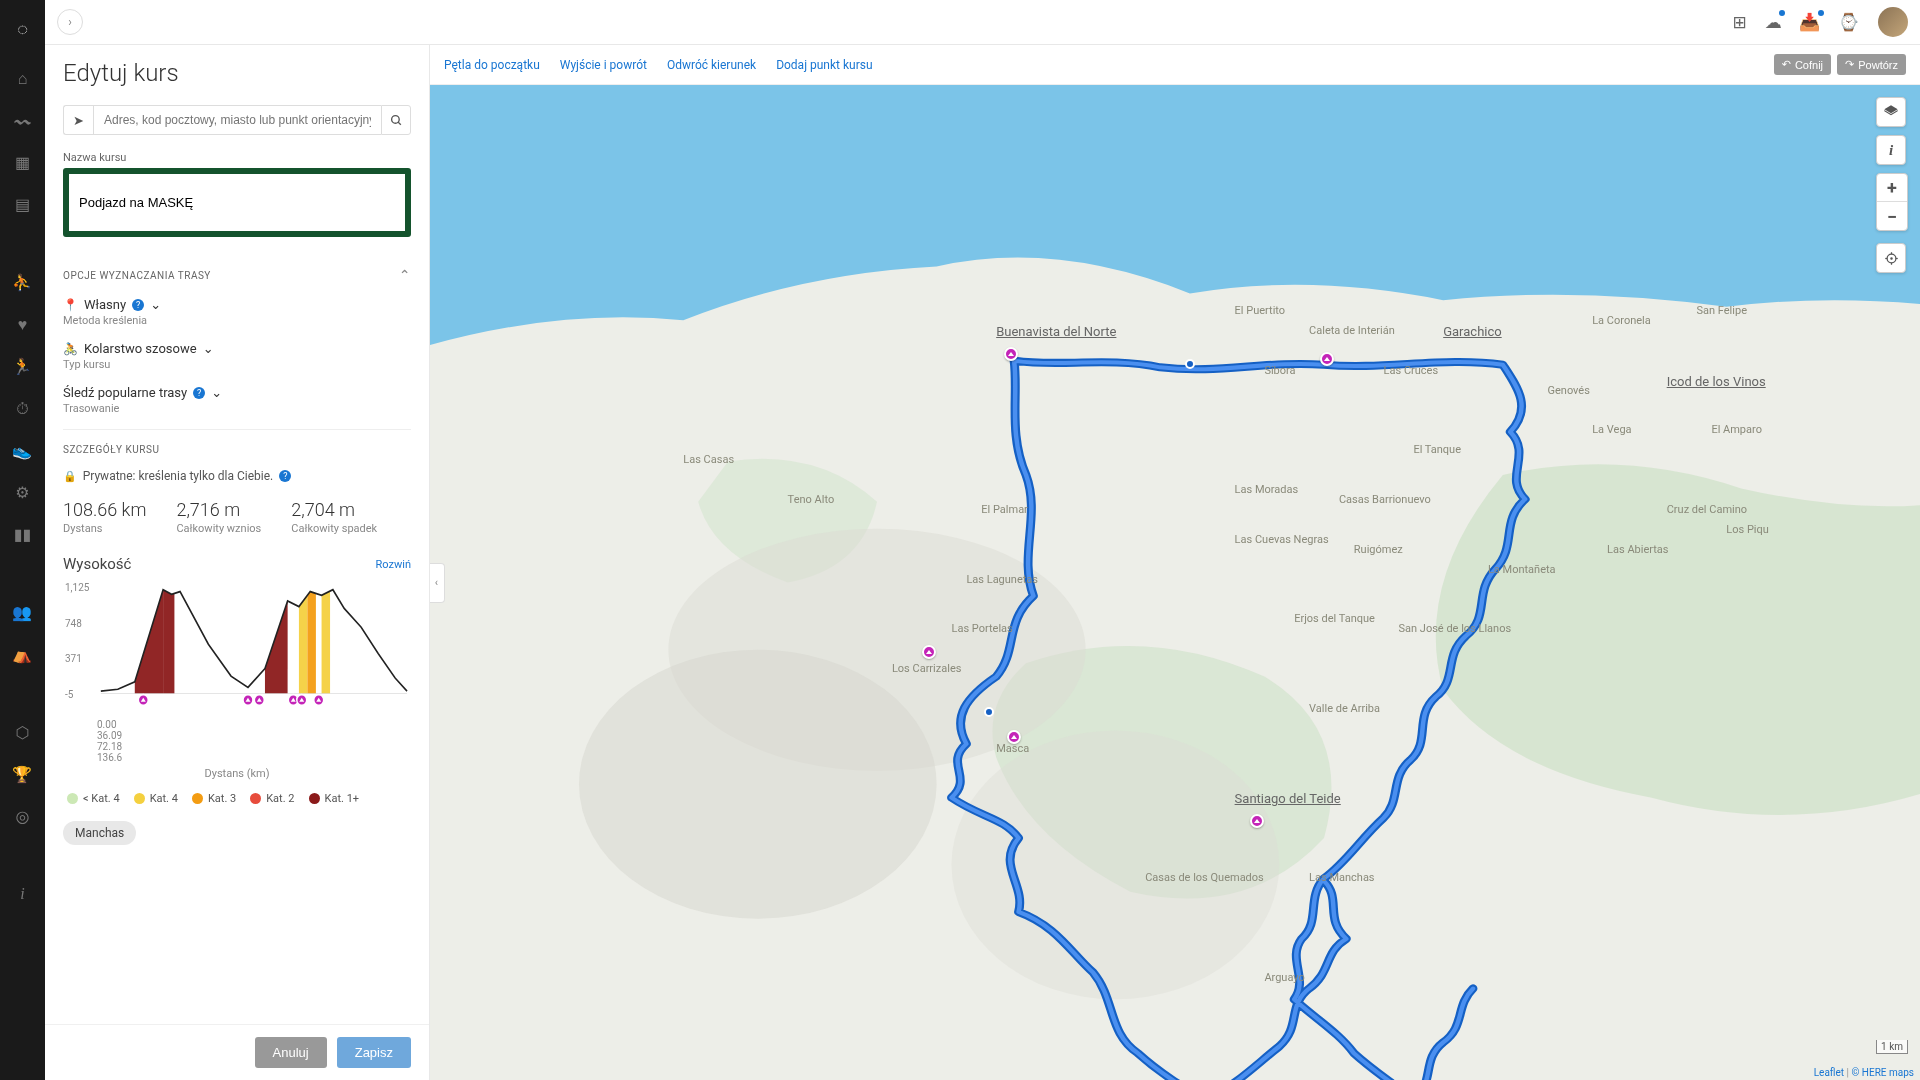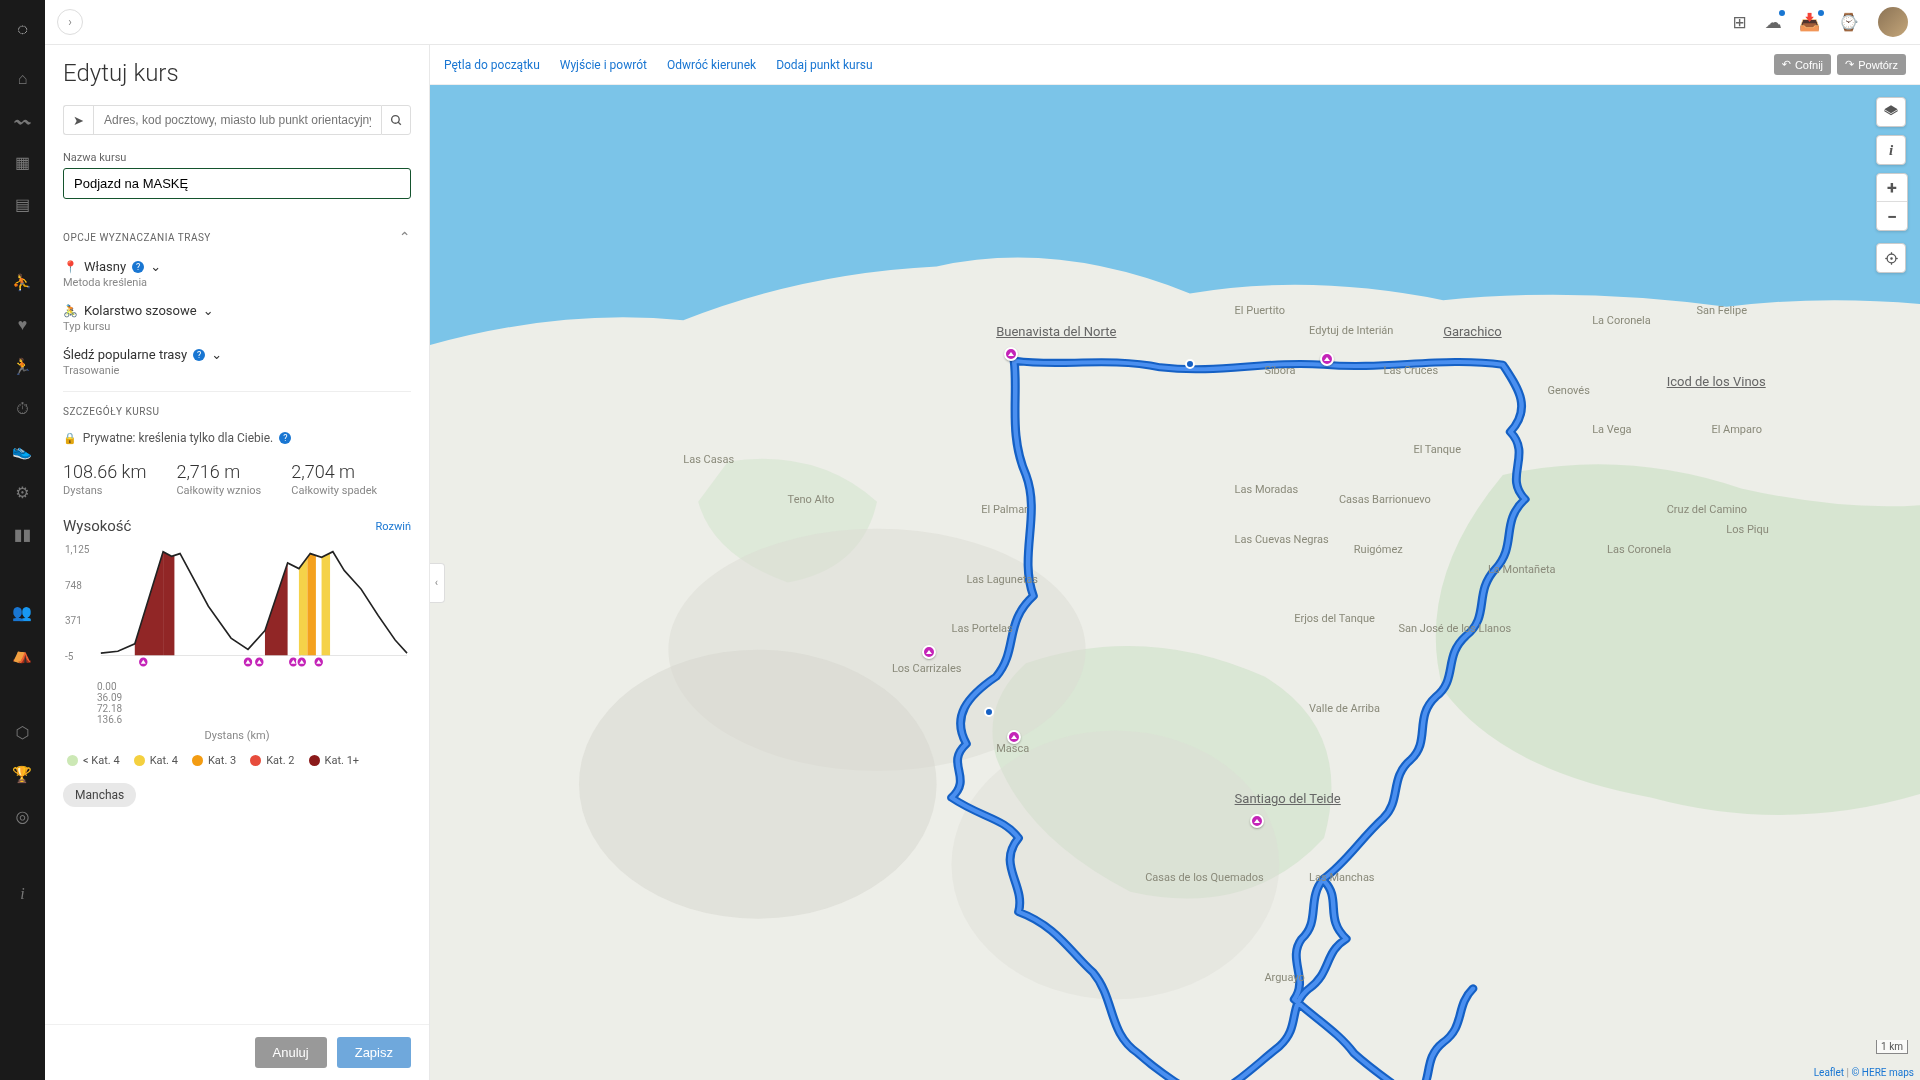--- a/index.html
+++ b/index.html
@@ -35,21 +35,21 @@
 .panel-scroll::-webkit-scrollbar-track { background: #f5f5f5; }
 
 .panel h1 { font-size: 24px; font-weight: 300; color: #333; margin-bottom: 18px; }
 
 .search-row { display: flex; margin-bottom: 16px; }
 .search-pin { width: 30px; border:1px solid #ddd; border-right:none; display:flex; align-items:center; justify-content:center; color:#555; border-radius: 3px 0 0 3px;}
 .search-inp { flex:1; border:1px solid #ddd; border-right:none; padding: 7px 10px; font-size: 12px; outline:none; }
 .search-btn { width: 30px; border:1px solid #ddd; display:flex; align-items:center; justify-content:center; cursor:pointer; border-radius: 0 3px 3px 0; color:#555;}
 
 .lbl { font-size: 11px; color: #666; margin-bottom: 4px; }
-.name-input { width: 100%; border: 1px solid #14532d; border-radius: 3px; padding: 7px 10px; font-size: 13px; margin-bottom: 20px; }
+.name-input { width: 100%; border: 6px solid #14532d; border-radius: 3px; padding: 21px 10px; font-size: 13px; margin-bottom: 20px; }
 
 .sect-hdr { font-size: 10px; letter-spacing: 0.5px; color: #666; text-transform: uppercase; margin: 10px 0 14px; display:flex; justify-content:space-between; align-items:center; cursor:pointer;}
 .sect-hdr .chev { color:#888; font-size:14px;}
 
 .opt { margin-bottom: 14px; }
 .opt .opt-val { font-size: 13px; color:#333; display:flex; align-items:center; gap:6px; cursor:pointer;}
 .opt .opt-val .oico { font-size:12px; color:#555;}
 .opt .opt-val .info { width:12px; height:12px; background:#1976d2; color:#fff; border-radius:50%; font-size:9px; display:inline-flex; align-items:center; justify-content:center;}
 .opt .opt-sub { font-size: 11px; color: #888; margin-top: 2px; }
 
@@ -354,40 +354,40 @@
                      M 660,755 C 675,742 665,725 680,712 C 695,700 688,685 700,672" fill="none" stroke="#1560c4" stroke-width="6" stroke-linejoin="round" stroke-linecap="round"></path>
             <path d="M 392,205 C 395,230 388,260 400,290 C 410,320 395,350 405,380 C 385,400 395,420 380,440 C 360,455 350,470 360,490 C 345,505 365,515 350,530 C 370,545 385,545 395,560 C 380,580 400,595 395,615 C 420,625 430,645 445,660 C 460,680 455,705 475,720 C 490,735 505,745 520,755
                      M 392,205 C 420,210 455,202 490,210 C 530,215 560,205 600,208 C 640,212 680,202 720,208 C 730,225 740,240 725,258 C 740,275 720,292 735,308 C 718,325 730,342 715,360 C 700,378 712,395 695,410 C 680,425 690,442 675,455 C 660,470 672,488 658,502 C 644,515 652,532 640,545 C 625,560 615,578 600,590 C 588,605 598,622 585,635 C 575,650 590,665 580,680 C 595,695 610,705 620,720 C 635,735 650,745 660,755
                      M 520,755 C 540,745 555,728 570,715 C 585,700 575,685 590,672 C 605,660 600,645 615,635 C 600,620 612,605 600,592
                      M 660,755 C 675,742 665,725 680,712 C 695,700 688,685 700,672" fill="none" stroke="#4a8ff0" stroke-width="3" stroke-linejoin="round" stroke-linecap="round"></path>
           </svg>
 
           <div id="map-labels">
               <div class="map-label big" style="left: 38%; top: 24%;">Buenavista del Norte</div>
               <div class="map-label" style="left: 54%; top: 22%;">El Puertito</div>
-              <div class="map-label" style="left: 59%; top: 24%;">Edytuj de Interián</div>
+              <div class="map-label" style="left: 59%; top: 24%;">Caleta de Interián</div>
               <div class="map-label big" style="left: 68%; top: 24%;">Garachico</div>
               <div class="map-label" style="left: 78%; top: 23%;">La Coronela</div>
               <div class="map-label" style="left: 85%; top: 22%;">San Felipe</div>
               <div class="map-label" style="left: 56%; top: 28%;">Sibora</div>
               <div class="map-label" style="left: 64%; top: 28%;">Las Cruces</div>
               <div class="map-label" style="left: 75%; top: 30%;">Genovés</div>
               <div class="map-label big" style="left: 83%; top: 29%;">Icod de los Vinos</div>
               <div class="map-label" style="left: 78%; top: 34%;">La Vega</div>
               <div class="map-label" style="left: 86%; top: 34%;">El Amparo</div>
               <div class="map-label" style="left: 17%; top: 37%;">Las Casas</div>
               <div class="map-label" style="left: 24%; top: 41%;">Teno Alto</div>
               <div class="map-label" style="left: 37%; top: 42%;">El Palmar</div>
               <div class="map-label" style="left: 54%; top: 40%;">Las Moradas</div>
               <div class="map-label" style="left: 66%; top: 36%;">El Tanque</div>
               <div class="map-label" style="left: 61%; top: 41%;">Casas Barrionuevo</div>
               <div class="map-label" style="left: 54%; top: 45%;">Las Cuevas Negras</div>
               <div class="map-label" style="left: 62%; top: 46%;">Ruigómez</div>
               <div class="map-label" style="left: 71%; top: 48%;">La Montañeta</div>
-              <div class="map-label" style="left: 79%; top: 46%;">Las Coronela</div>
+              <div class="map-label" style="left: 79%; top: 46%;">Las Abiertas</div>
               <div class="map-label" style="left: 83%; top: 42%;">Cruz del Camino</div>
               <div class="map-label" style="left: 87%; top: 44%;">Los Piqu</div>
               <div class="map-label" style="left: 36%; top: 49%;">Las Lagunetas</div>
               <div class="map-label" style="left: 35%; top: 54%;">Las Portelas</div>
               <div class="map-label" style="left: 58%; top: 53%;">Erjos del Tanque</div>
               <div class="map-label" style="left: 65%; top: 54%;">San José de los Llanos</div>
               <div class="map-label" style="left: 31%; top: 58%;">Los Carrizales</div>
               <div class="map-label" style="left: 59%; top: 62%;">Valle de Arriba</div>
               <div class="map-label" style="left: 38%; top: 66%;">Masca</div>
               <div class="map-label big" style="left: 54%; top: 71%;">Santiago del Teide</div>

